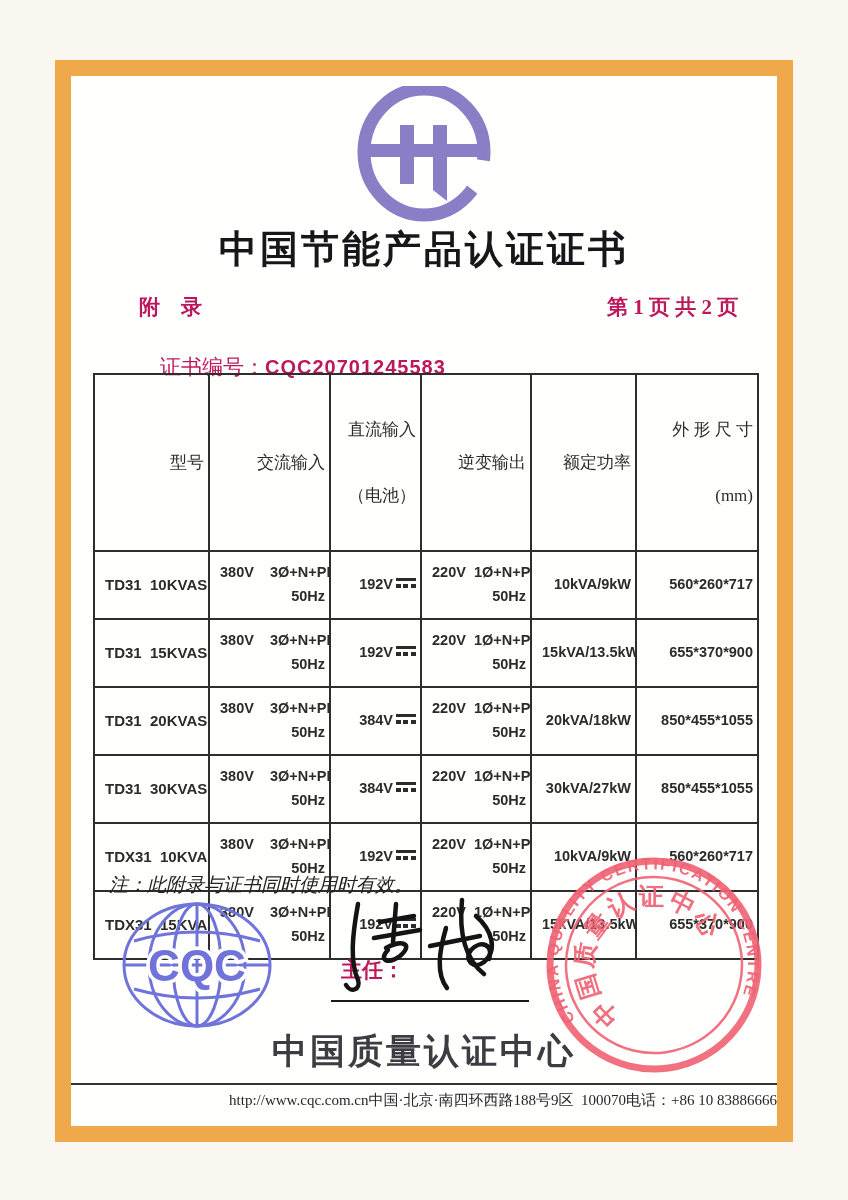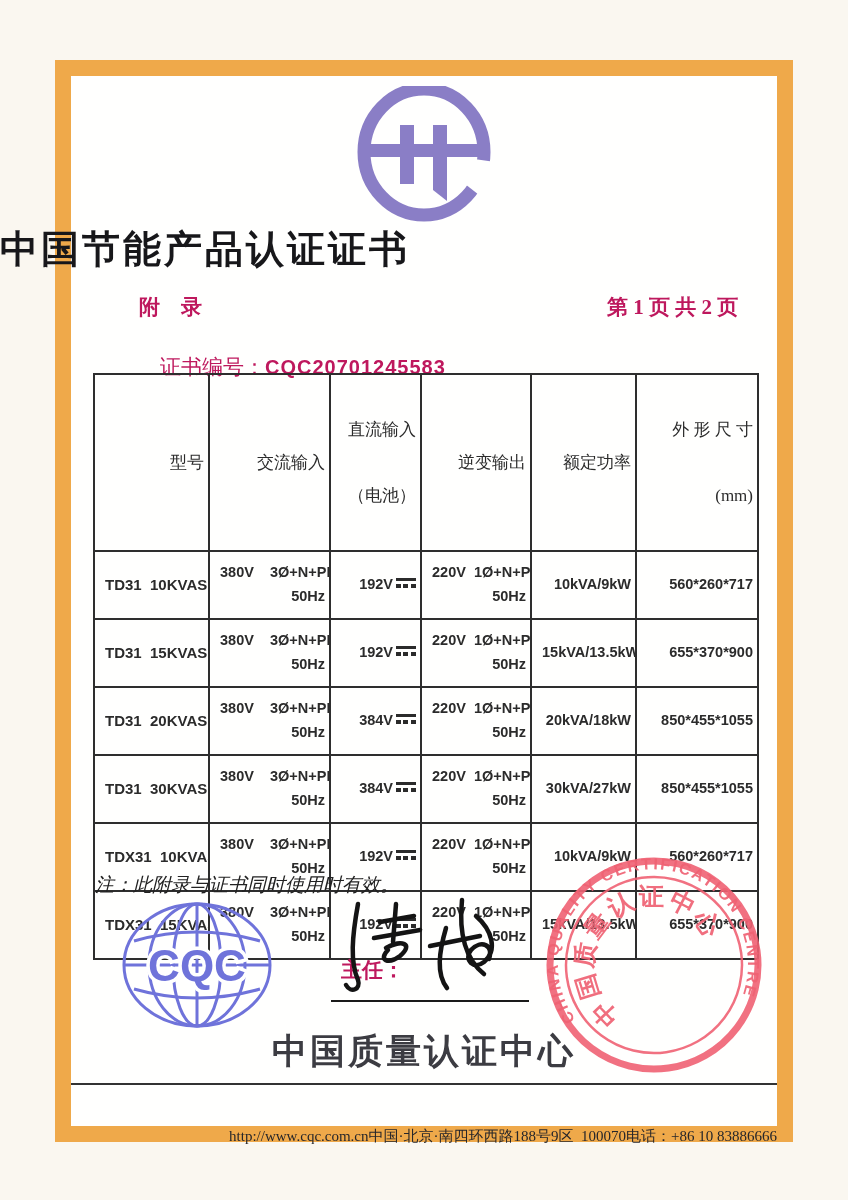--- a/index.html
+++ b/index.html
@@ -14,21 +14,21 @@
   .frame{
     position:absolute;left:55px;top:60px;
     width:706px;height:1050px;
     border:16px solid #efa94a;
     background:#fffffe;
   }
   .abs{position:absolute;}
   
   .logo-jie{left:351px;top:86px;width:146px;height:136px;}
   .cert-title{
-    left:0;top:224px;width:848px;text-align:left;
+    left:0;top:224px;width:848px;text-align:center;
     font-family:Liberation Serif, serif;
     font-size:38px;font-weight:700;letter-spacing:3px;color:#17171a;
     white-space:pre;
   }
   .meta{font-size:21px;white-space:pre;color:#be185d;padding-left:44px;}
   .meta b{font-family:"Liberation Sans", sans-serif;font-size:20px;letter-spacing:1px;}
   .appendix{left:95px;top:293px;font-weight:700;}
   .pageinfo{left:563px;top:293px;font-weight:700;}
   .certline{left:95px;top:328px;}
   .paperline{left:563px;top:328px;}
@@ -56,38 +56,38 @@
     font-weight:700;font-size:14.5px;line-height:1.65;white-space:pre;
   }
   td.model-cell .cl{font-size:15px;}
   td.dc-cell{text-align:left;padding-left:8px;}
   td.dc-cell .cl{display:inline;}
   .dcsym{display:inline-block;width:20px;margin-left:3px;vertical-align:1px;}
   .dcsym .s{display:block;height:3px;background:#2b2b2b;}
   .dcsym .d{display:block;height:4px;margin-top:3px;
     background:repeating-linear-gradient(90deg,#2b2b2b 0 5px,transparent 5px 7.5px);}
   
-  .note{left:95px;top:872px;font-size:19px;font-style:italic;white-space:pre;color:#222;}
+  .note{left:95px;top:872px;font-size:19px;font-style:italic;white-space:pre;color:#222;padding-left:14px;}
   .cqc-logo{left:120px;top:900px;width:154px;height:132px;}
   .director{left:297px;top:956px;font-size:21px;font-weight:700;}
   .sig-line{left:331px;top:1000px;width:198px;height:0;border-bottom:2.5px solid #1a1a1a;}
   .signature{left:328px;top:892px;width:204px;height:112px;}
   .stamp{left:537px;top:848px;width:234px;height:234px;transform:rotate(-8deg);}
   .org-name{
     left:0;top:1028px;width:848px;text-align:center;
     font-family:"Liberation Sans", sans-serif;
     font-size:35px;font-weight:700;letter-spacing:3px;color:#3c3c42;
   }
   .divider{left:71px;top:1083px;width:706px;height:2px;background:#333;}
   .footer{
     left:71px;top:1091px;width:706px;
     display:flex;justify-content:flex-end;align-items:baseline;
     font-size:15px;color:#26262a;
   }
-  .footer .mid{white-space:pre;margin-top:36px;}
+  .footer .mid{white-space:pre;}
   svg{display:block;}
 </style>
 </head>
 <body>
 
 <div class="page">
   <div class="frame"></div>
 
   <svg class="abs logo-jie" viewBox="0 0 146 136" xmlns="http://www.w3.org/2000/svg">
     <ellipse cx="73" cy="66" rx="60" ry="63" fill="none" stroke="#8A7EC6" stroke-width="13"></ellipse>

